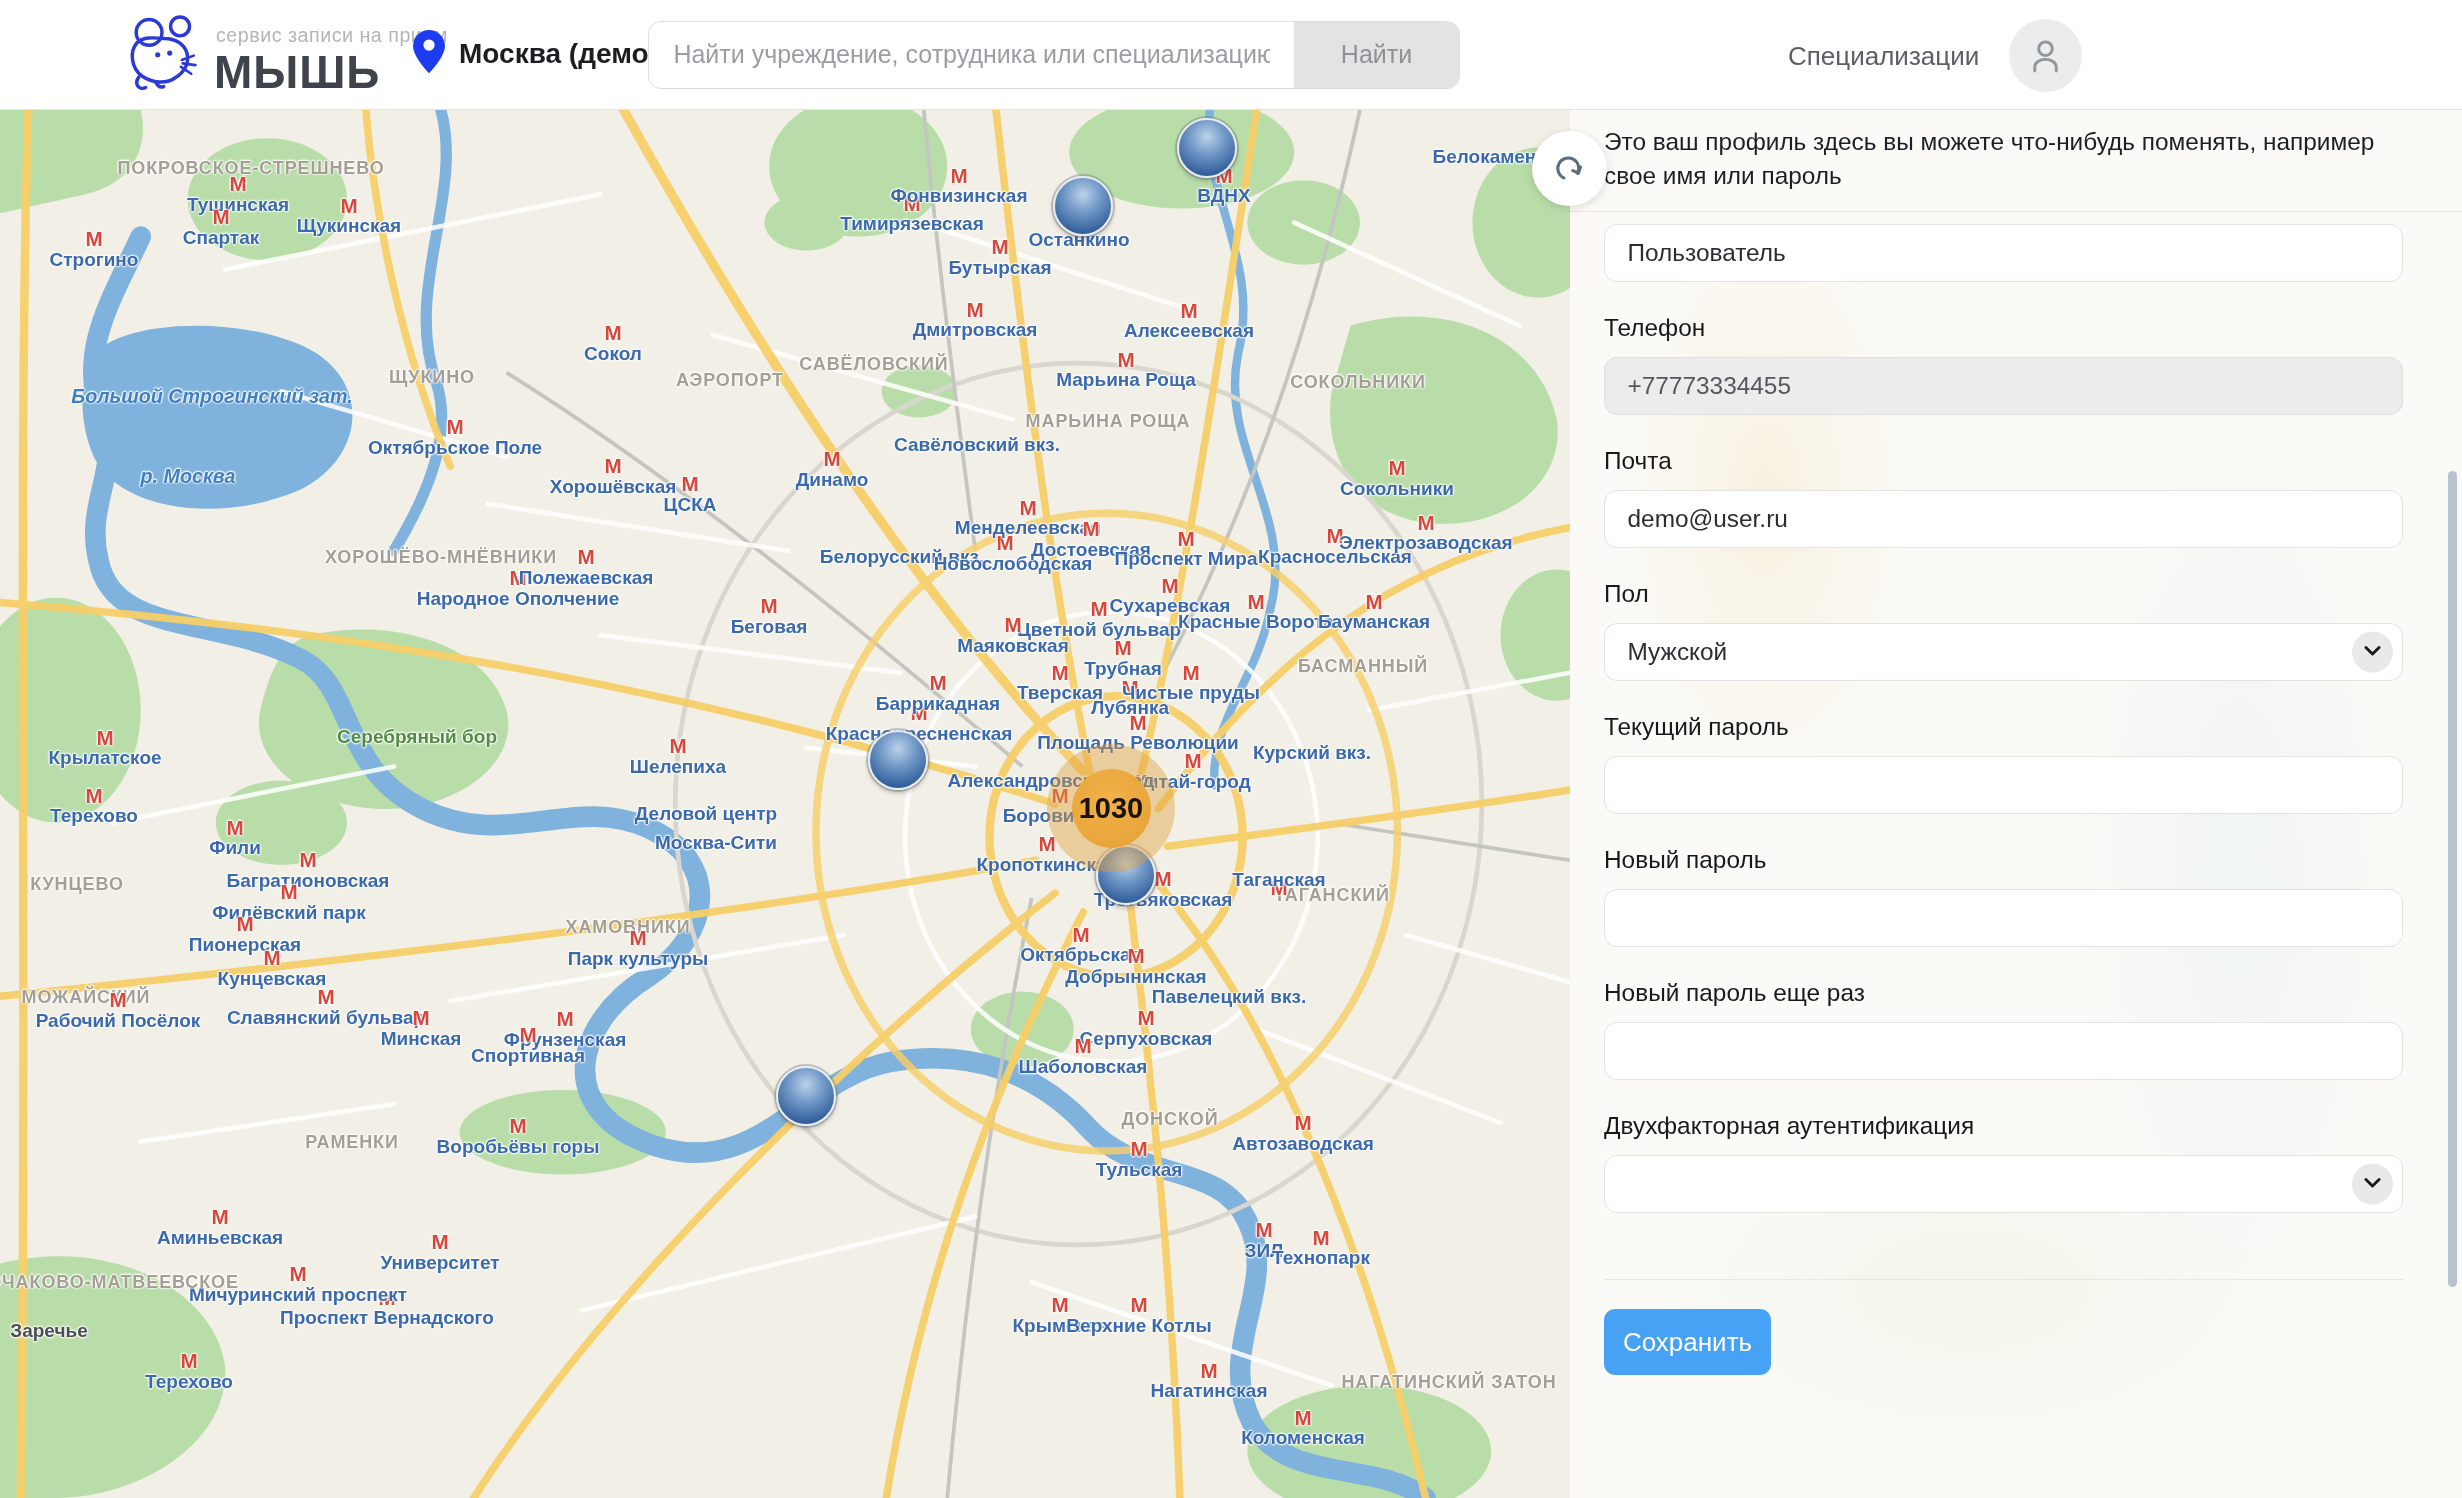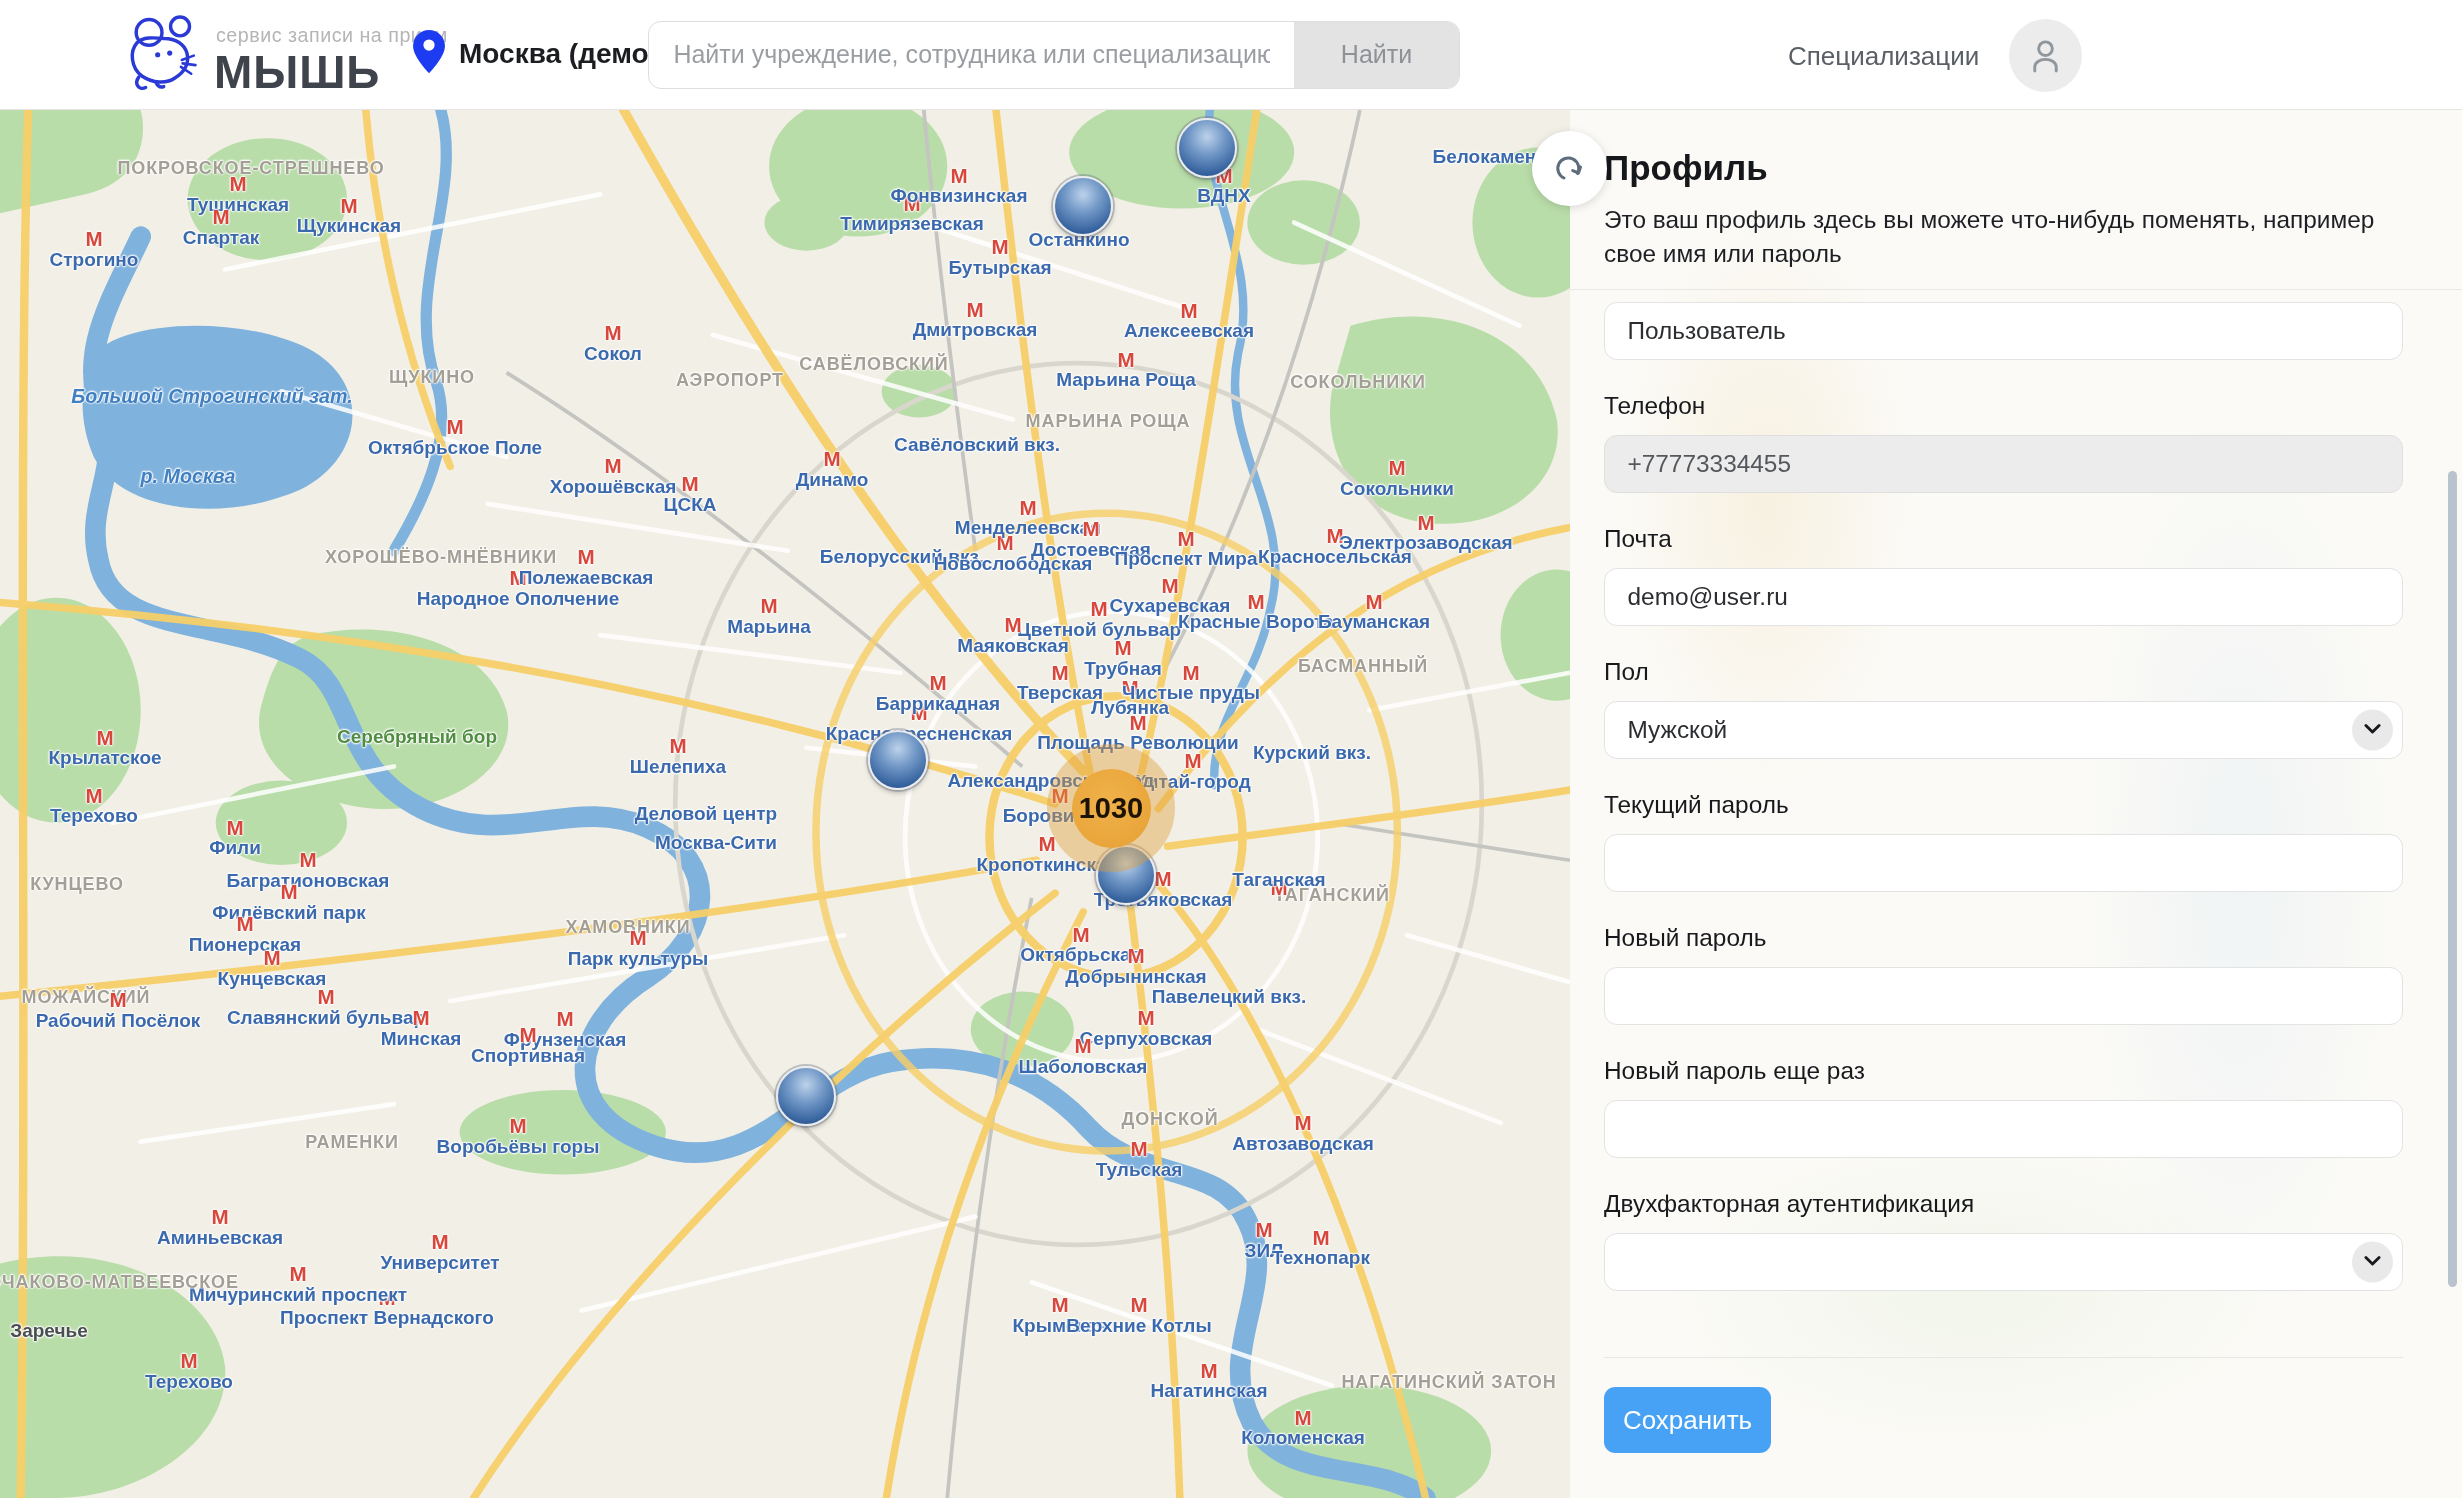--- a/index.html
+++ b/index.html
@@ -217,21 +217,21 @@
         <span class="mi" style="left: 613px; top: 356px;">М</span>
         <span class="ml c-m" style="left: 613px; top: 377px;">Хорошёвская</span>
         <span class="mi" style="left: 690px; top: 374px;">М</span>
         <span class="ml c-m" style="left: 690px; top: 395px;">ЦСКА</span>
         <span class="mi" style="left: 832px; top: 349px;">М</span>
         <span class="ml c-m" style="left: 832px; top: 370px;">Динамо</span>
         <span class="mi" style="left: 613px; top: 223px;">М</span>
         <span class="ml c-m" style="left: 613px; top: 244px;">Сокол</span>
         <span class="ml c-d" style="left: 730px; top: 270px;">АЭРОПОРТ</span>
         <span class="mi" style="left: 769px; top: 496px;">М</span>
-        <span class="ml c-m" style="left: 769px; top: 517px;">Марьина</span>
+        <span class="ml c-m" style="left: 769px; top: 517px;">Беговая</span>
         <span class="mi" style="left: 678px; top: 636px;">М</span>
         <span class="ml c-m" style="left: 678px; top: 657px;">Шелепиха</span>
         <span class="ml c-b" style="left: 706px; top: 704px;">Деловой центр</span>
         <span class="ml c-b" style="left: 716px; top: 733px;">Москва-Сити</span>
         <span class="mi" style="left: 919px; top: 603px;">М</span>
         <span class="ml c-m" style="left: 919px; top: 624px;">Краснопресненская</span>
         <span class="mi" style="left: 938px; top: 573px;">М</span>
         <span class="ml c-m" style="left: 938px; top: 594px;">Баррикадная</span>
         <span class="ml c-d" style="left: 874px; top: 254px;">САВЁЛОВСКИЙ</span>
         <span class="ml c-b" style="left: 977px; top: 335px;">Савёловский вкз.</span>
@@ -413,21 +413,20 @@
   <div class="panel">
     <button class="collapse-btn">
       <svg width="36" height="36" viewBox="0 0 36 36">
         <g fill="none" stroke="#5e6d7c" stroke-width="3" stroke-linecap="round" stroke-linejoin="round">
           <path d="M12 28 a10.5 10.5 0 1 1 13.5 -4.5"></path>
           <path d="M28.5 17 l-2 6 l-5.8 -2.4"></path>
         </g>
       </svg>
     </button>
 
-    <h1>Профиль</h1>
     <p class="desc">Это ваш профиль здесь вы можете что-нибудь поменять, например свое имя или пароль</p>
 
     <div class="divider full"></div>
 
     <input class="field first" type="text" value="Пользователь" style="">
 
     <label class="flabel">Телефон</label>
     <input class="field" type="text" disabled="" value="+77773334455" style="">
 
     <label class="flabel">Почта</label>

